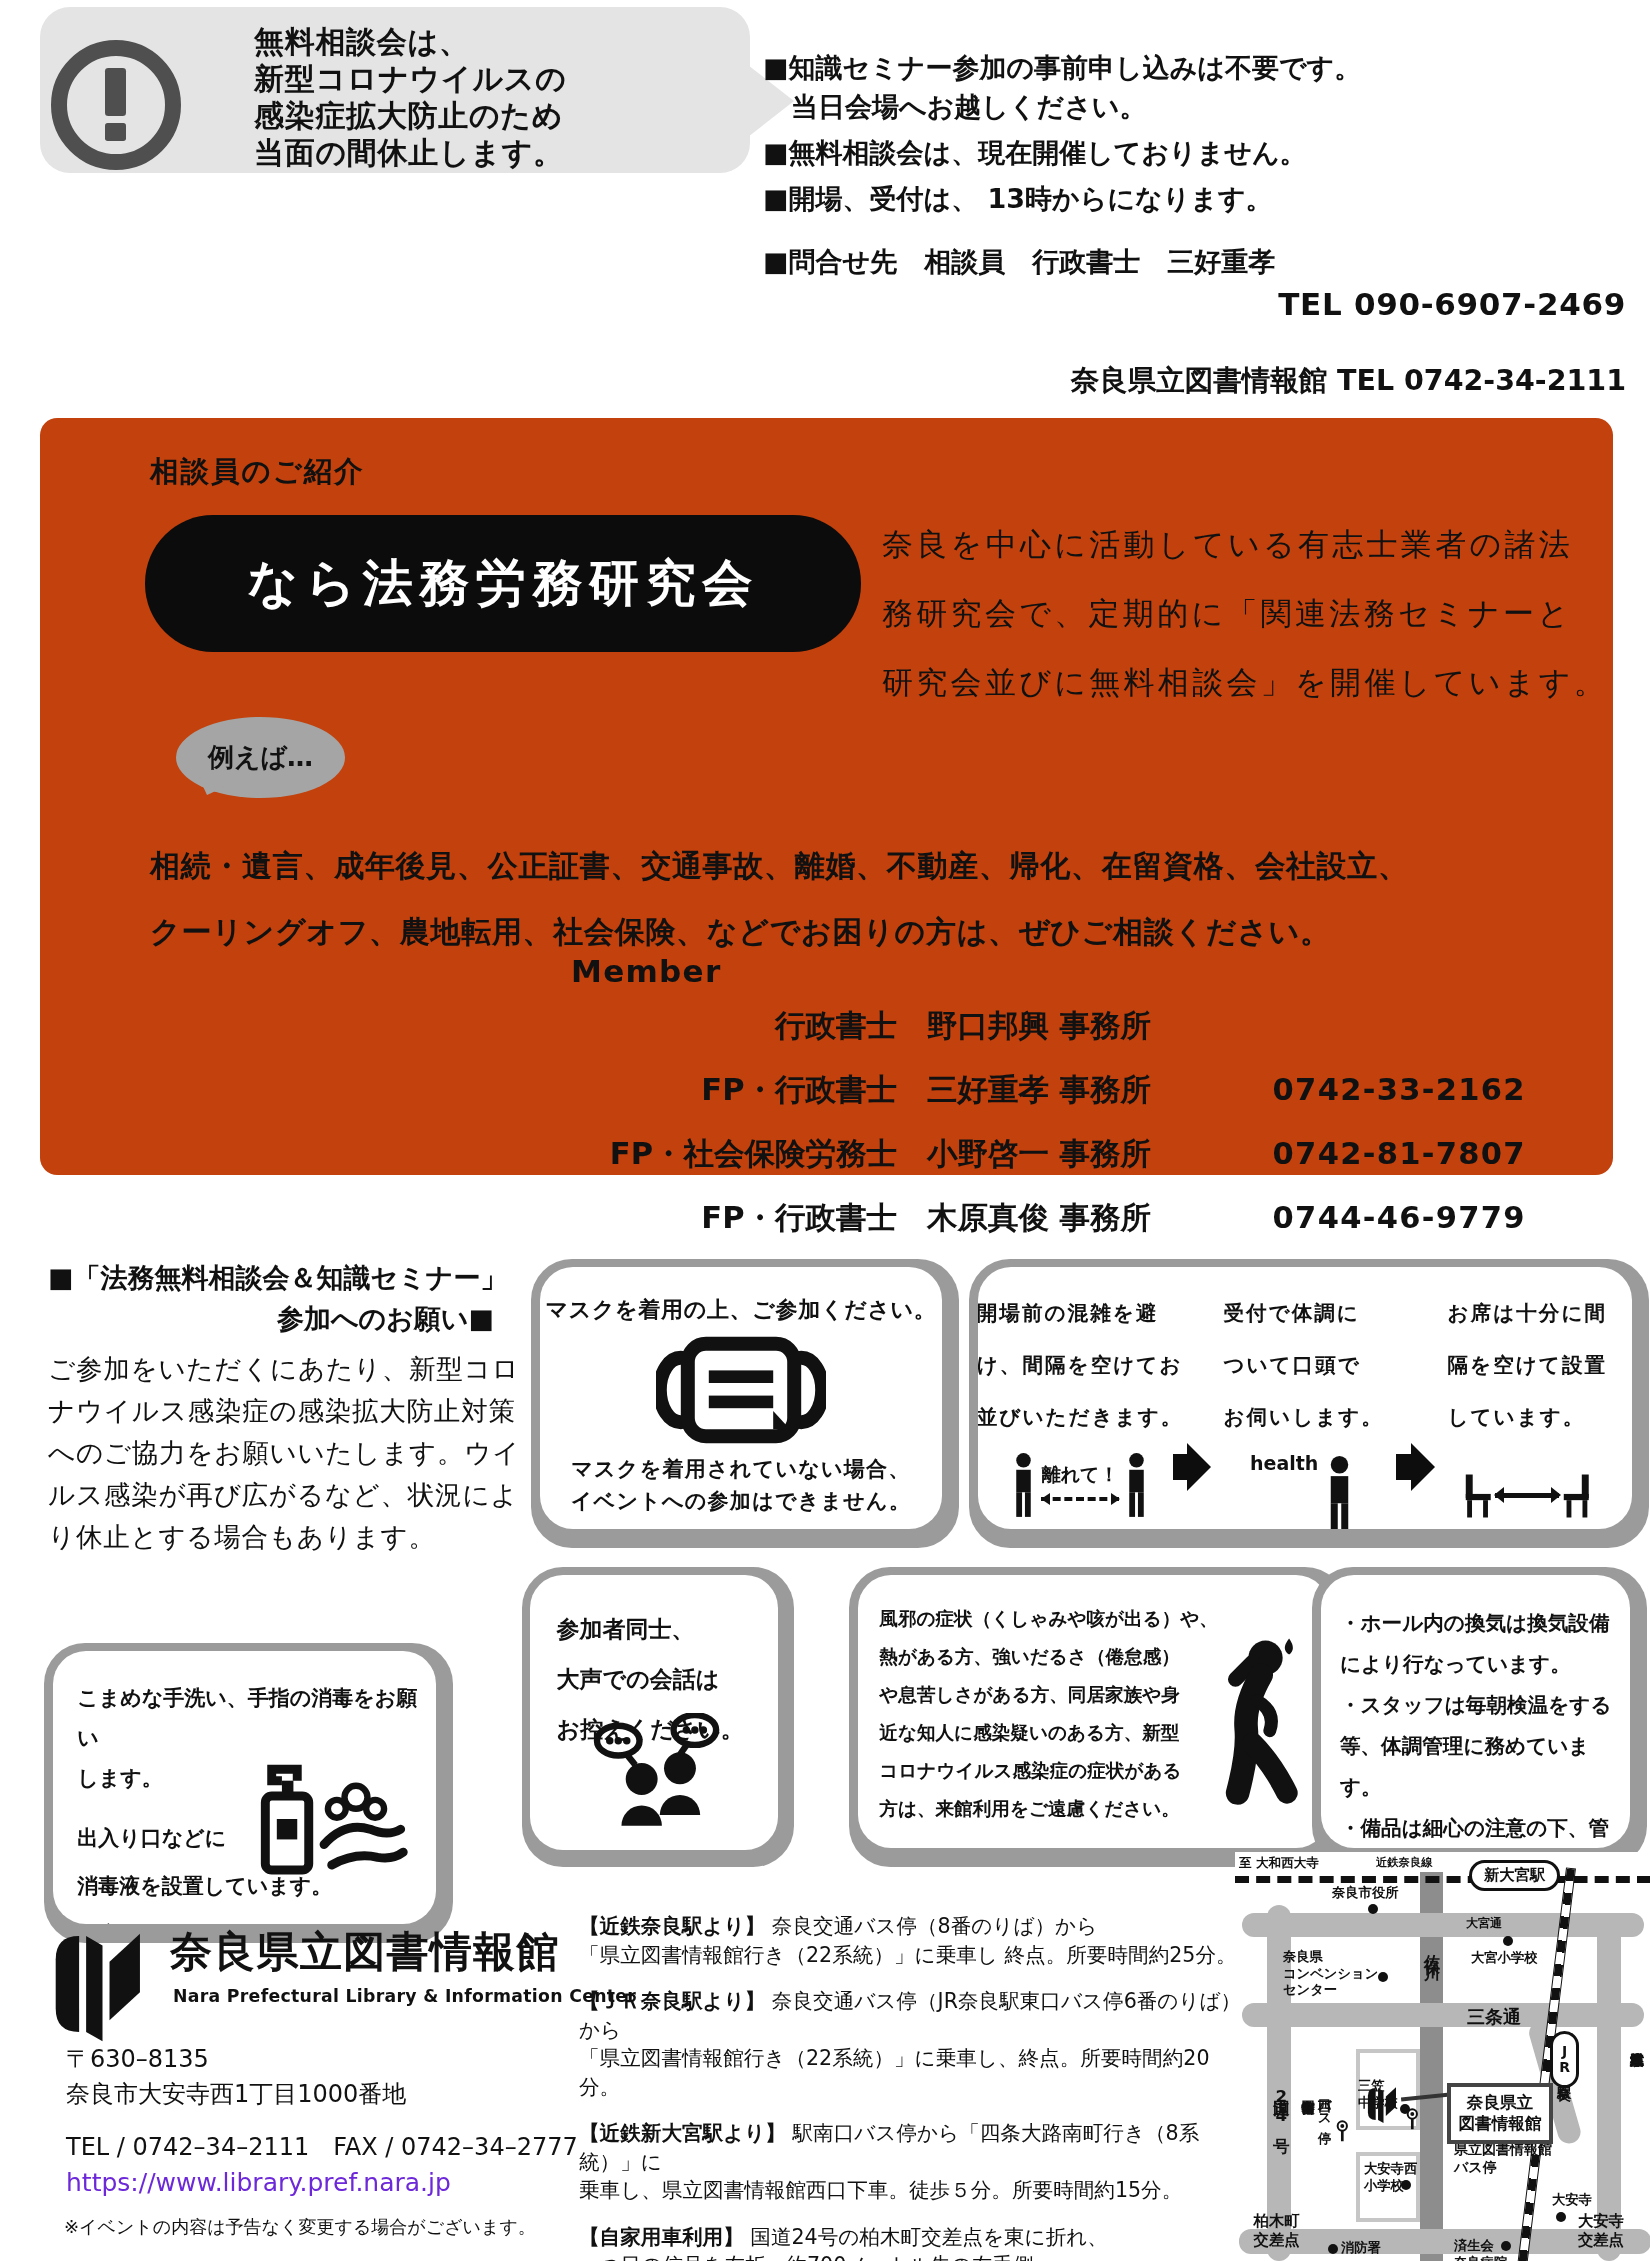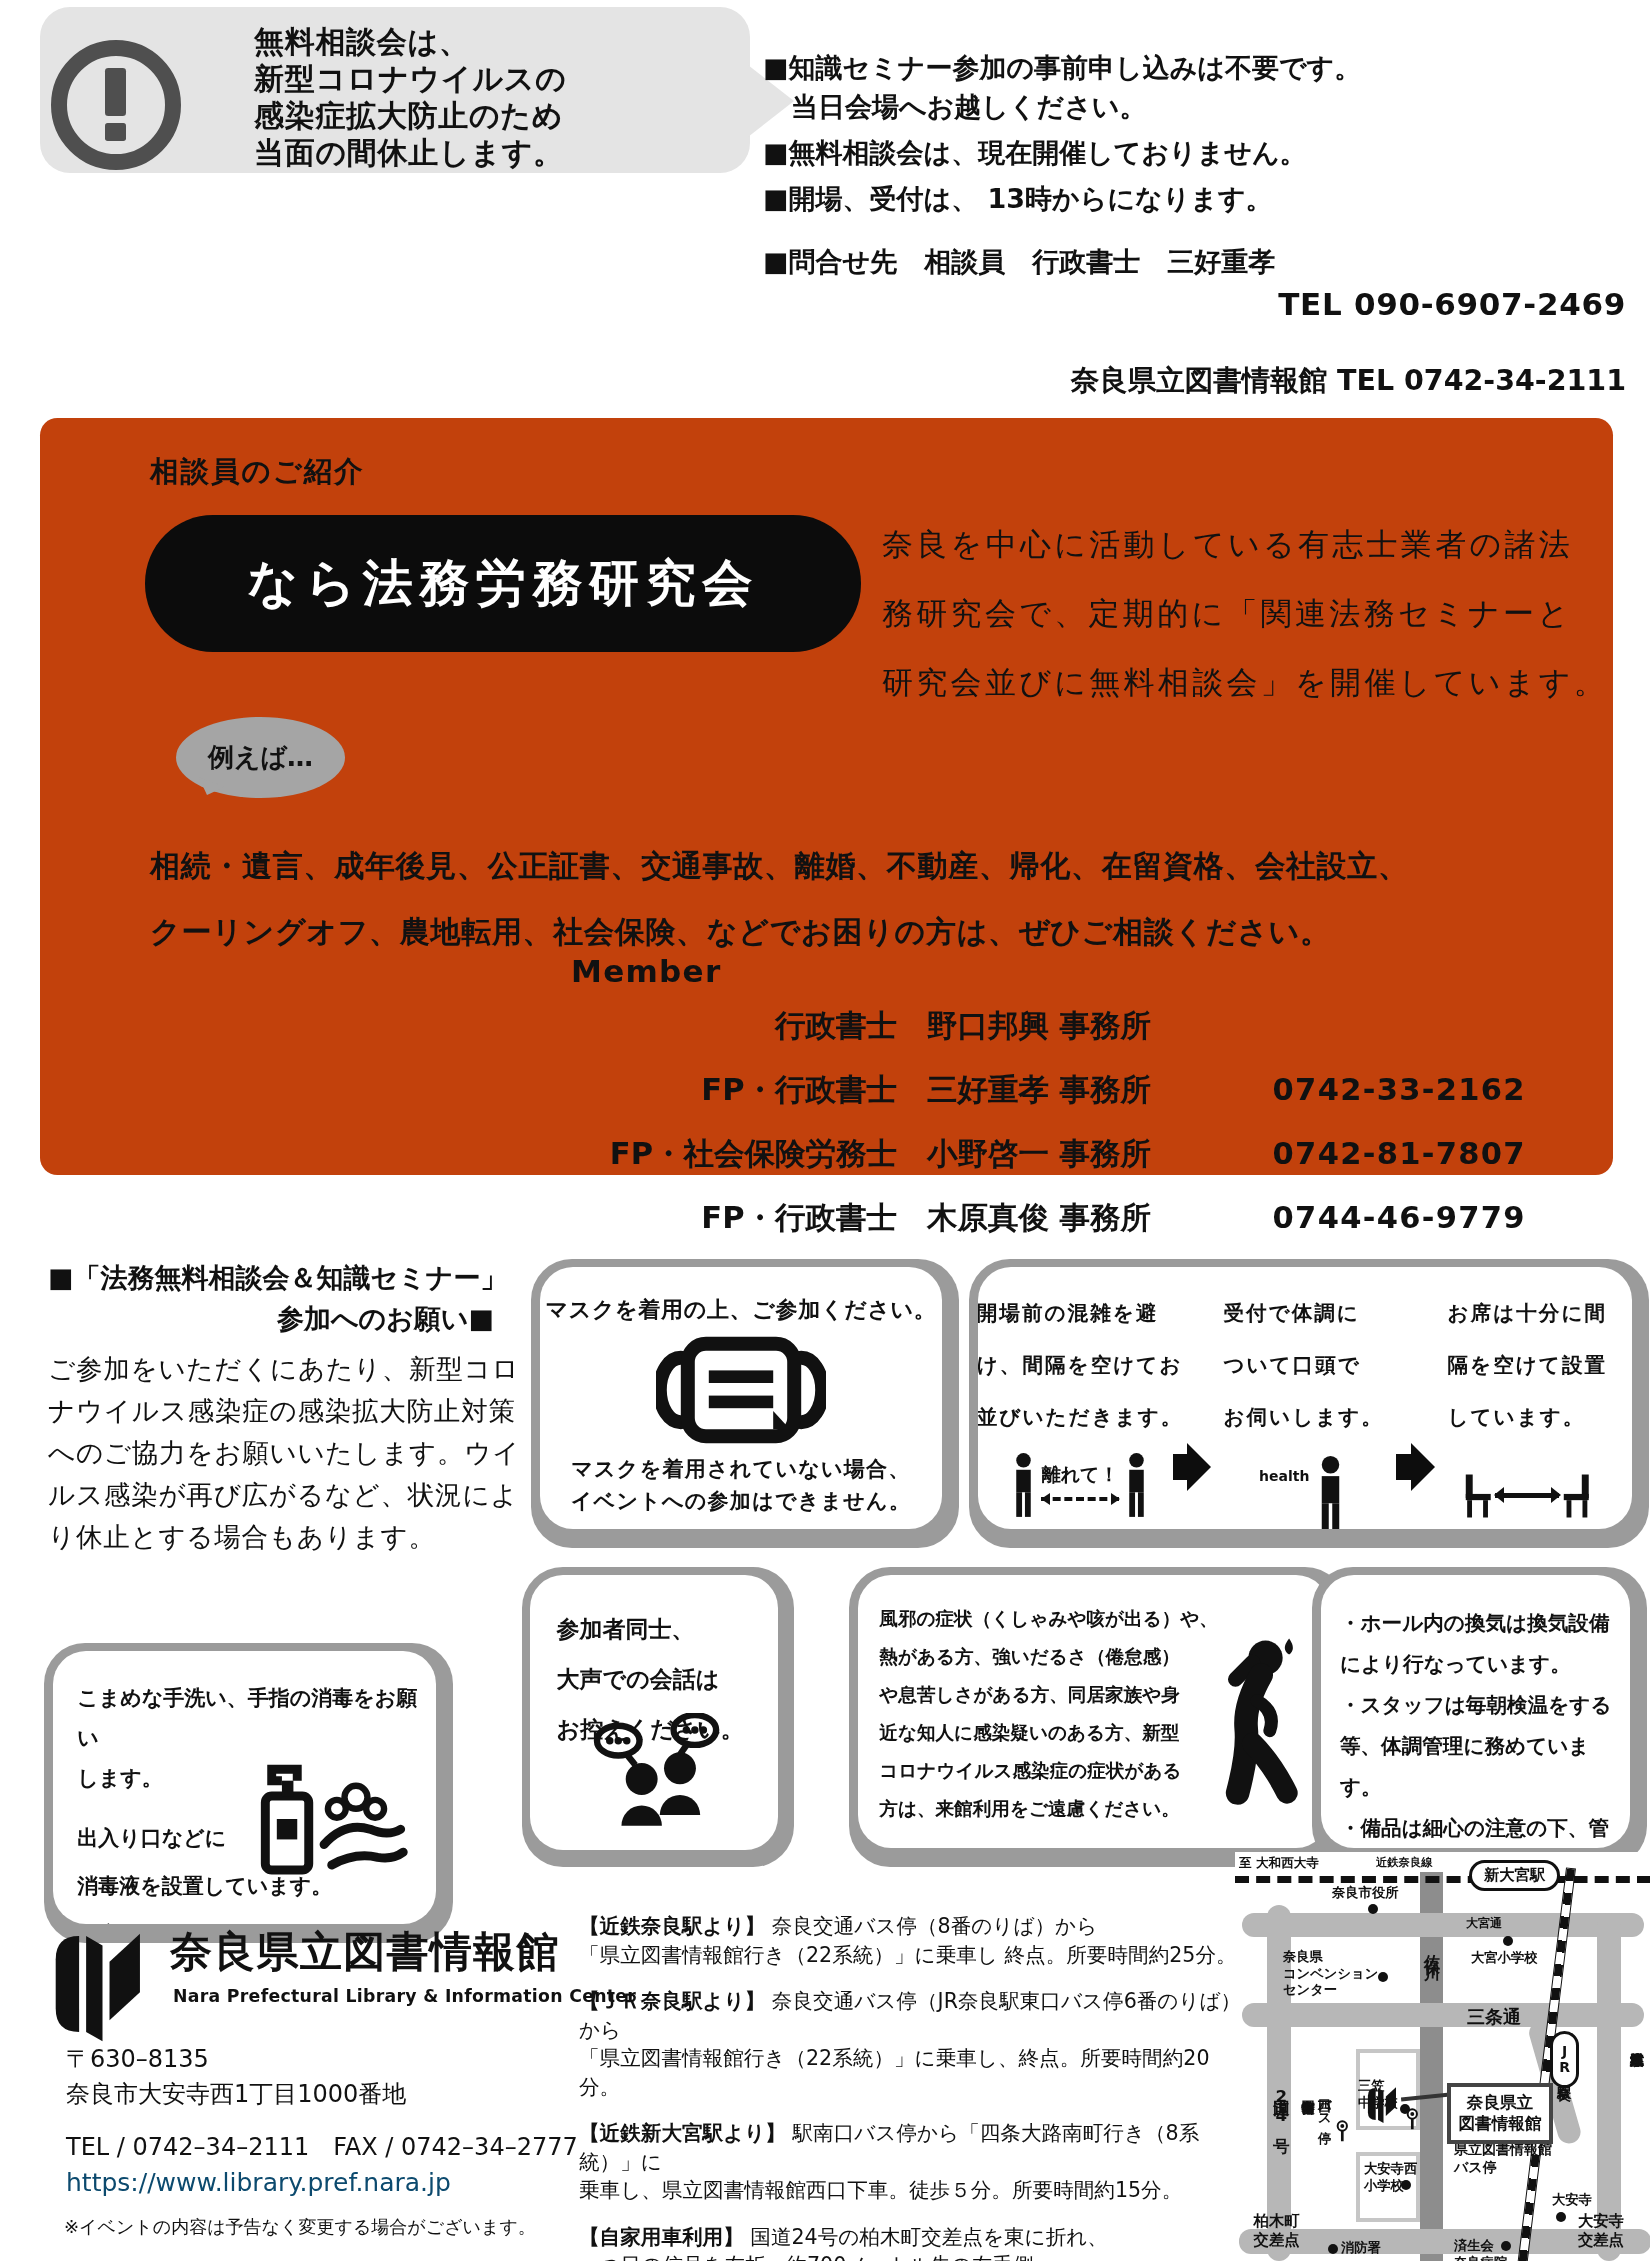--- a/index.html
+++ b/index.html
@@ -64,21 +64,21 @@
   .fa-head{width:0;height:0;border-top:24.6px solid transparent;border-bottom:24.6px solid transparent;border-left:24px solid #0d0d0d;}
   .pic-row{display:flex;align-items:flex-end;margin-top:2.7px;}
   .pic-person{width:29px;height:78px;}
   .pic-person-lg{width:35px;height:93px;}
   .dist-mid{display:flex;flex-direction:column;align-items:center;margin:0 2.7px;}
   .dist-caption{font-size:19px;font-weight:bold;white-space:nowrap;}
   .dash-arrow{position:relative;width:78px;height:0;border-top:4.6px dashed #111;margin:9.3px 0 22.6px;}
   .dash-arrow:before{content:"";position:absolute;left:-6.6px;top:-8.6px;border:6.6px solid transparent;border-right:9.3px solid #111;}
   .dash-arrow:after{content:"";position:absolute;right:-6.6px;top:-8.6px;border:6.6px solid transparent;border-left:9.3px solid #111;}
   .health-wrap{display:flex;align-items:flex-start;gap:4px;margin-top:5.3px;}
-  .health-label{font-size:14px;font-weight:bold;margin-top:20px;}
+  .health-label{font-size:19px;font-weight:bold;margin-top:4px;}
   .chair-row{display:flex;align-items:flex-end;margin-top:16px;}
   .pic-chair{width:30.5px;height:74px;}
   .pic-chair.flip{transform:scaleX(-1);}
   .solid-arrow{position:relative;width:64px;height:5.3px;background:#111;margin:0 1.3px 35px;}
   .solid-arrow:before{content:"";position:absolute;left:-9.3px;top:-6px;border:8.6px solid transparent;border-right:10.6px solid #111;}
   .solid-arrow:after{content:"";position:absolute;right:-9.3px;top:-6px;border:8.6px solid transparent;border-left:10.6px solid #111;}
 
   #hygienebox{left:44px;top:1643px;width:409px;height:300px;padding:8px 17.3px 18.6px 9.3px;}
   .hyg-p1{margin:26.6px 0 0 24px;font-size:21px;font-weight:600;line-height:40px;}
   .hyg-p2{margin:16px 0 0 24px;font-size:21px;font-weight:600;line-height:48px;width:285px;}
@@ -95,21 +95,21 @@
   #facilitybox{left:1312px;top:1567px;width:335px;height:300px;padding:8px 17.3px 18.6px 9.3px;}
   .fac-text{margin:28px 0 0 18.6px;font-size:20.6px;font-weight:600;line-height:41px;}
 
   
   .logo-icon{position:absolute;left:44px;top:1919px;width:117px;height:130px;}
   .logo-jp{position:absolute;left:170px;top:1924px;font-size:42px;font-weight:bold;letter-spacing:1.3px;}
   .logo-en{position:absolute;left:173px;top:1986px;font-size:17.3px;font-weight:bold;letter-spacing:0.3px;}
   .f-postal{position:absolute;left:66px;top:2043px;font-size:24px;}
   .f-addr{position:absolute;left:66px;top:2078px;font-size:24px;}
   .f-telfax{position:absolute;left:66px;top:2131px;font-size:24px;}
-  .f-url{position:absolute;left:66px;top:2168px;font-size:25px;color:#0c4a6e;}
+  .f-url{position:absolute;left:66px;top:2168px;font-size:25px;color:#6d28d9;}
   .f-note{position:absolute;left:64px;top:2215px;font-size:18px;}
 
   .access{position:absolute;left:579px;top:1912px;width:664px;font-size:20.6px;line-height:28.5px;}
   .acc-item{margin-bottom:18px;}
   .acc-label{font-weight:bold;}
 
   
   .map{position:absolute;left:1235px;top:1852px;width:416px;height:409px;background:#fff;overflow:hidden;}
   .road{position:absolute;background:#b7b7b7;border-radius:12px;z-index:3;}
   #rd-omiya{left:6.6px;top:61px;width:402px;height:24px;}

